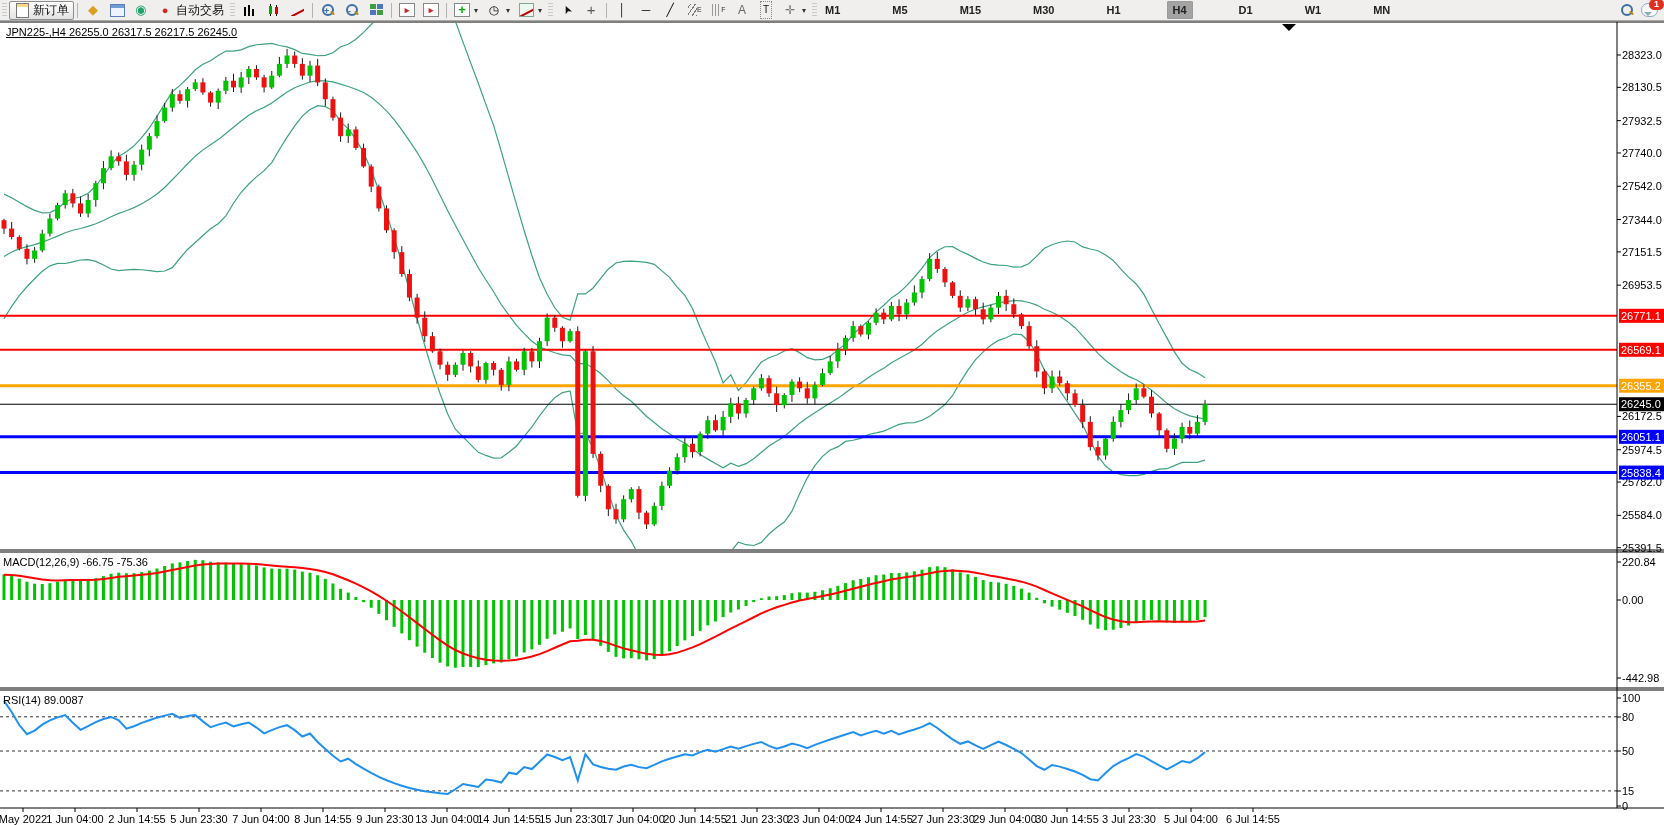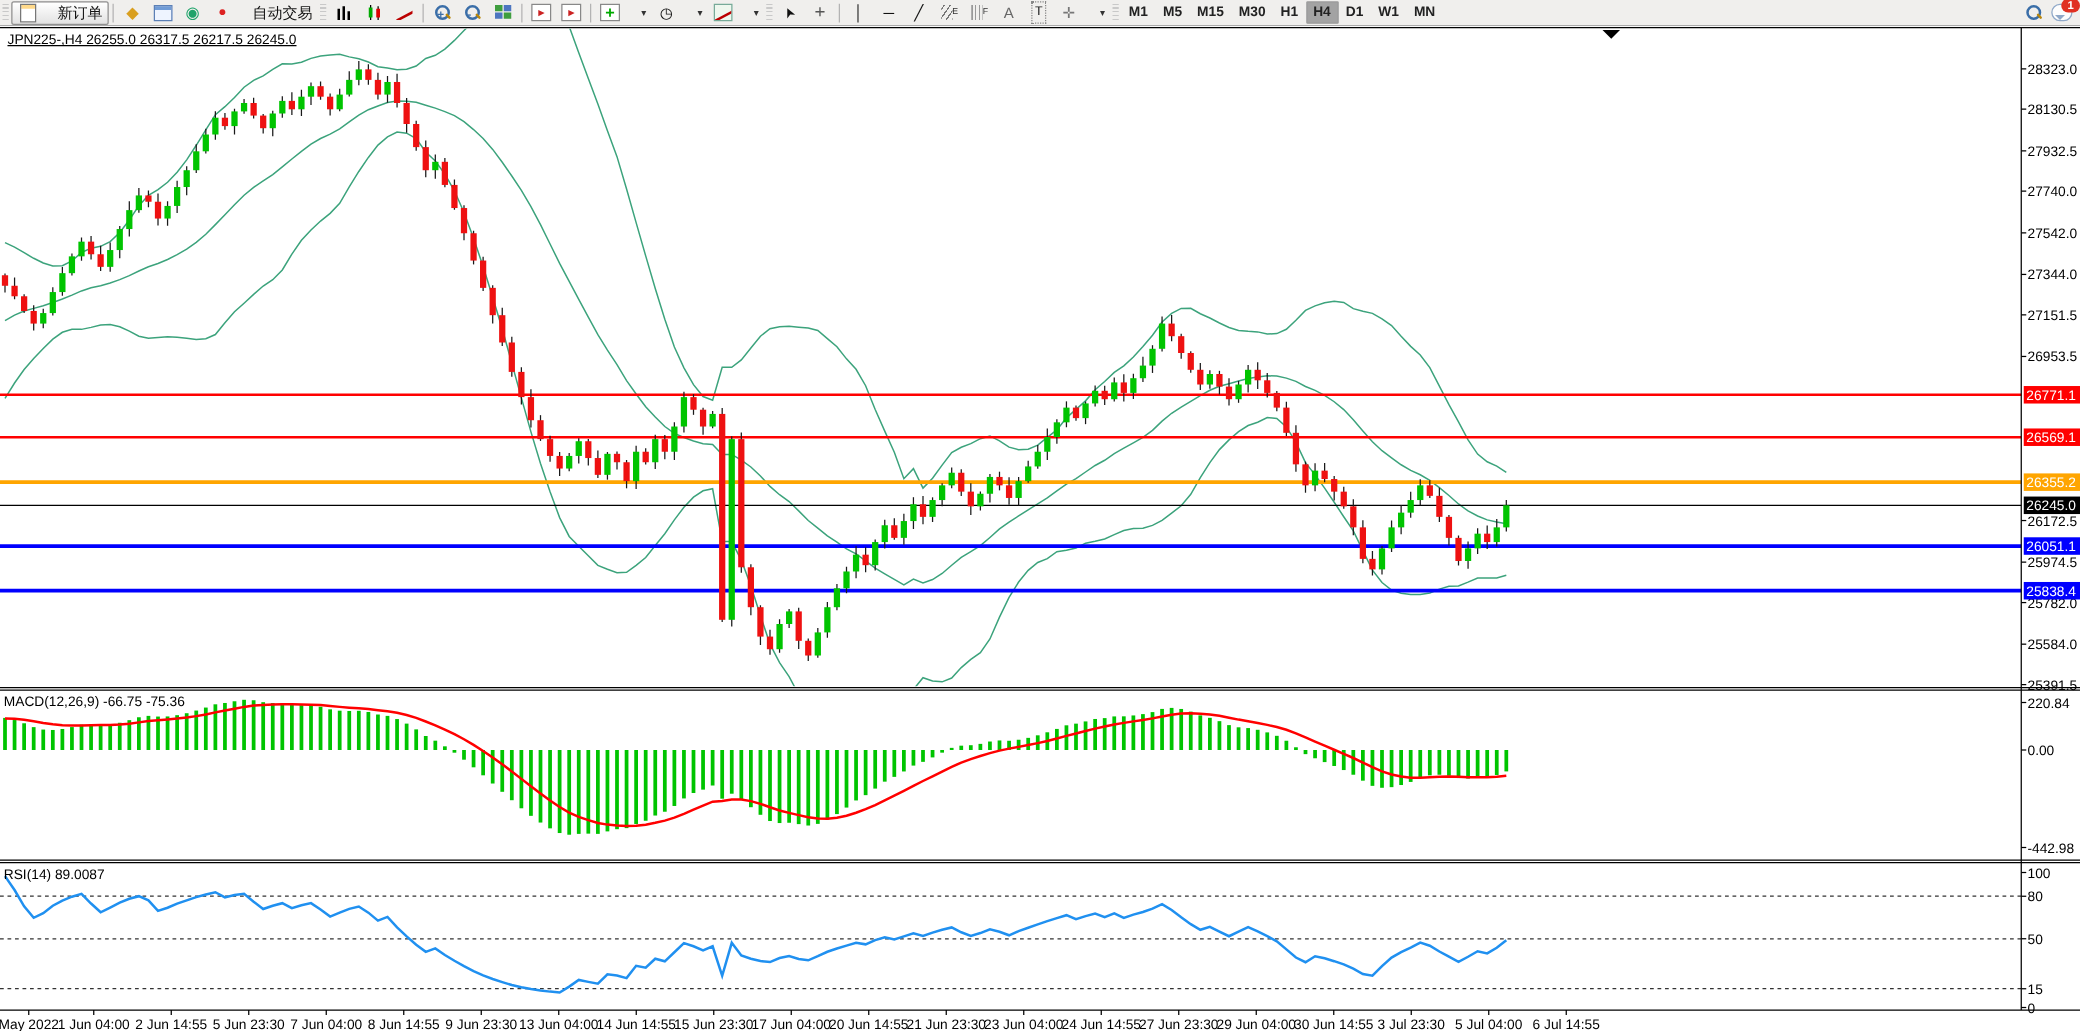--- a/index.html
+++ b/index.html
@@ -3,21 +3,21 @@
 <meta charset="utf-8">
 <style>
   html,body{margin:0;padding:0;background:#fff;width:1664px;height:825px;overflow:hidden;
     font-family:"Liberation Sans",sans-serif;-webkit-user-select:none;user-select:none;}
   
   #toolbar{position:absolute;left:0;top:0;width:1664px;height:20px;background:#f0efed;
     border-bottom:1px solid #a9a9a9;display:flex;align-items:center;font-size:12px;color:#111;}
   .grip{width:5px;height:14px;margin:0 2px;
     background:repeating-linear-gradient(to bottom,#c9c9c9 0 1px,transparent 1px 3px);}
   .sep{width:1px;height:15px;background:#b3b3b3;margin:0 3px;}
-  .tbtn{display:flex;align-items:center;gap:16px;height:17px;padding:0 4px;cursor:default;white-space:nowrap;}
+  .tbtn{display:flex;align-items:center;gap:3px;height:17px;padding:0 4px;cursor:default;white-space:nowrap;}
   .raised{border:1px solid #8f8f8f;border-radius:2px;background:linear-gradient(#ffffff,#e2e2e2);}
   .ico{display:inline-flex;align-items:center;justify-content:center;width:16px;height:16px;
     font-size:12px;line-height:16px;}
   .drop{font-size:8px;color:#333;margin-left:1px;}
   .tf{padding:0 5px;height:16px;line-height:16px;color:#222;font-size:11px;font-weight:bold;border:1px solid transparent;}
   .tf.active{background:#a3a3a3;border:1px solid #9a9a9a;border-radius:1px;}
   #tb-right{margin-left:auto;display:flex;align-items:center;margin-right:6px;gap:6px;}
   .bubble{position:relative;width:15px;height:12px;border:1.5px solid #8fa8c8;border-radius:7px;background:#fdfdfd;}
   .bubble:after{content:"";position:absolute;left:2px;bottom:-4px;border:4px solid transparent;border-top-color:#8fa8c8;}
   .badge{position:absolute;right:-7px;top:-5px;min-width:11px;height:11px;border-radius:6px;background:#e03022;
@@ -201,21 +201,21 @@
   <div class="tbtn">
       <span class="ico">
         <span class="i-T">T</span>
       </span>
     </div>
   <div class="tbtn">
     <span class="ico" style="color:#777;">✛</span>
     <span class="drop">▾</span>
     </div>
   <div class="grip"></div>
-  <div id="tf-box" style="display:flex;align-items:flex-end;">
+  <div id="tf-box" style="display:flex;align-items:flex-end;gap:40px;">
       <div class="tf">M1</div>
       <div class="tf">M5</div>
       <div class="tf">M15</div>
       <div class="tf">M30</div>
       <div class="tf">H1</div>
       <div class="tf active">H4</div>
       <div class="tf">D1</div>
       <div class="tf">W1</div>
       <div class="tf">MN</div>
     </div>

